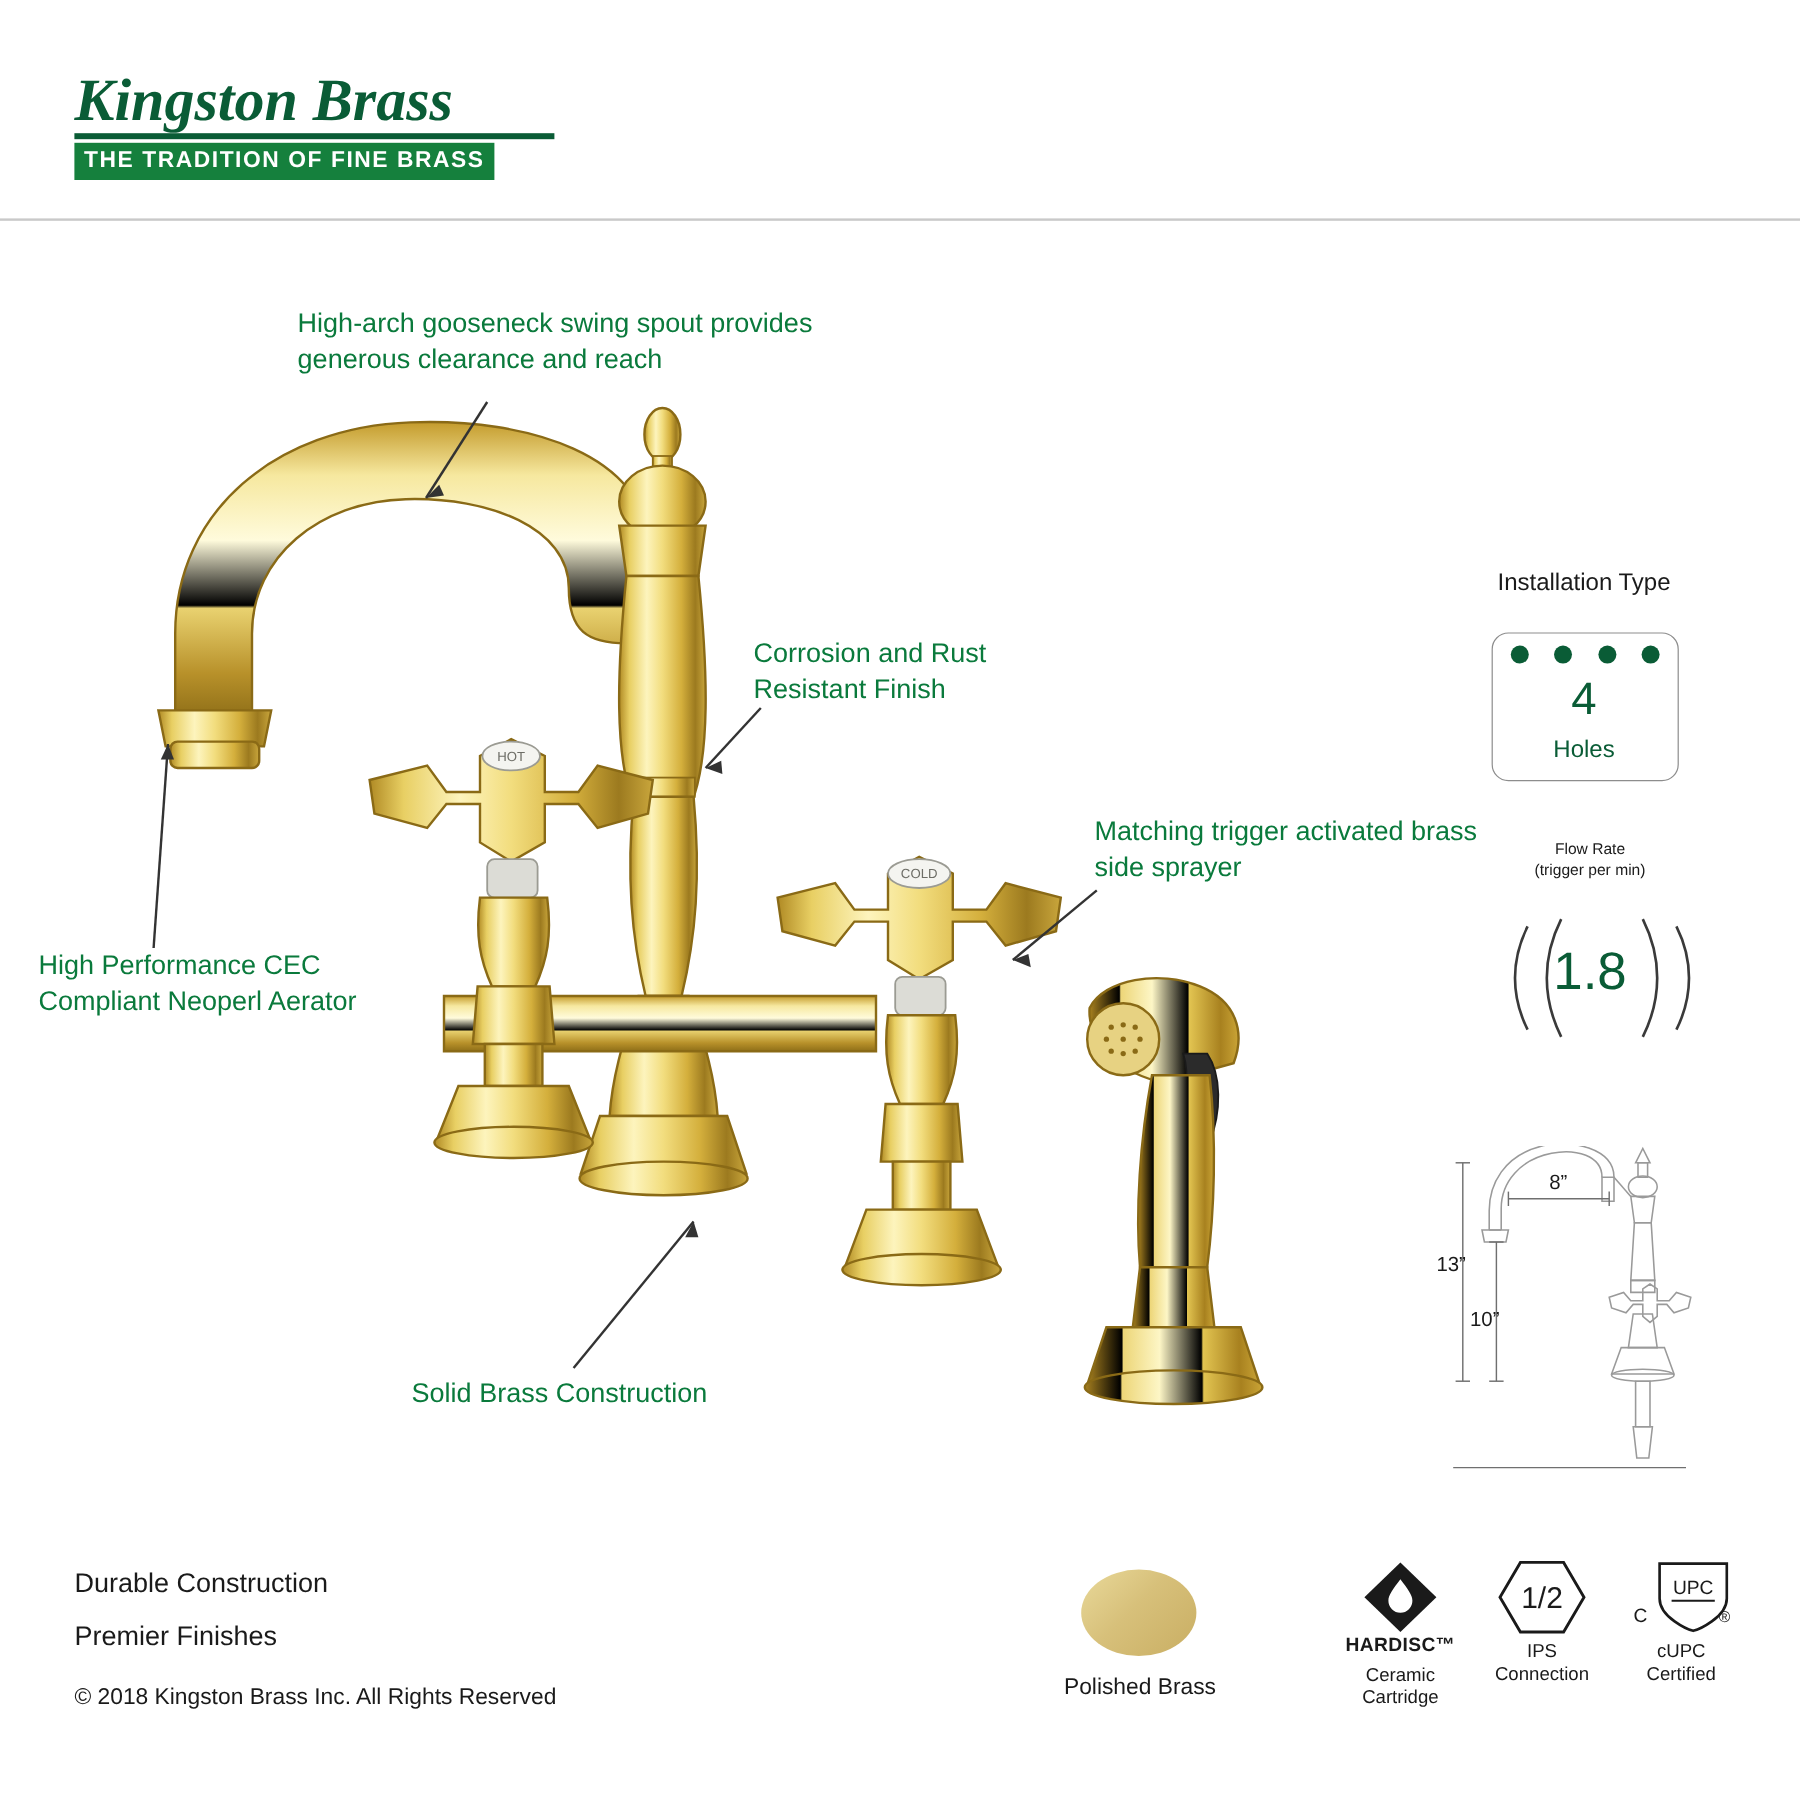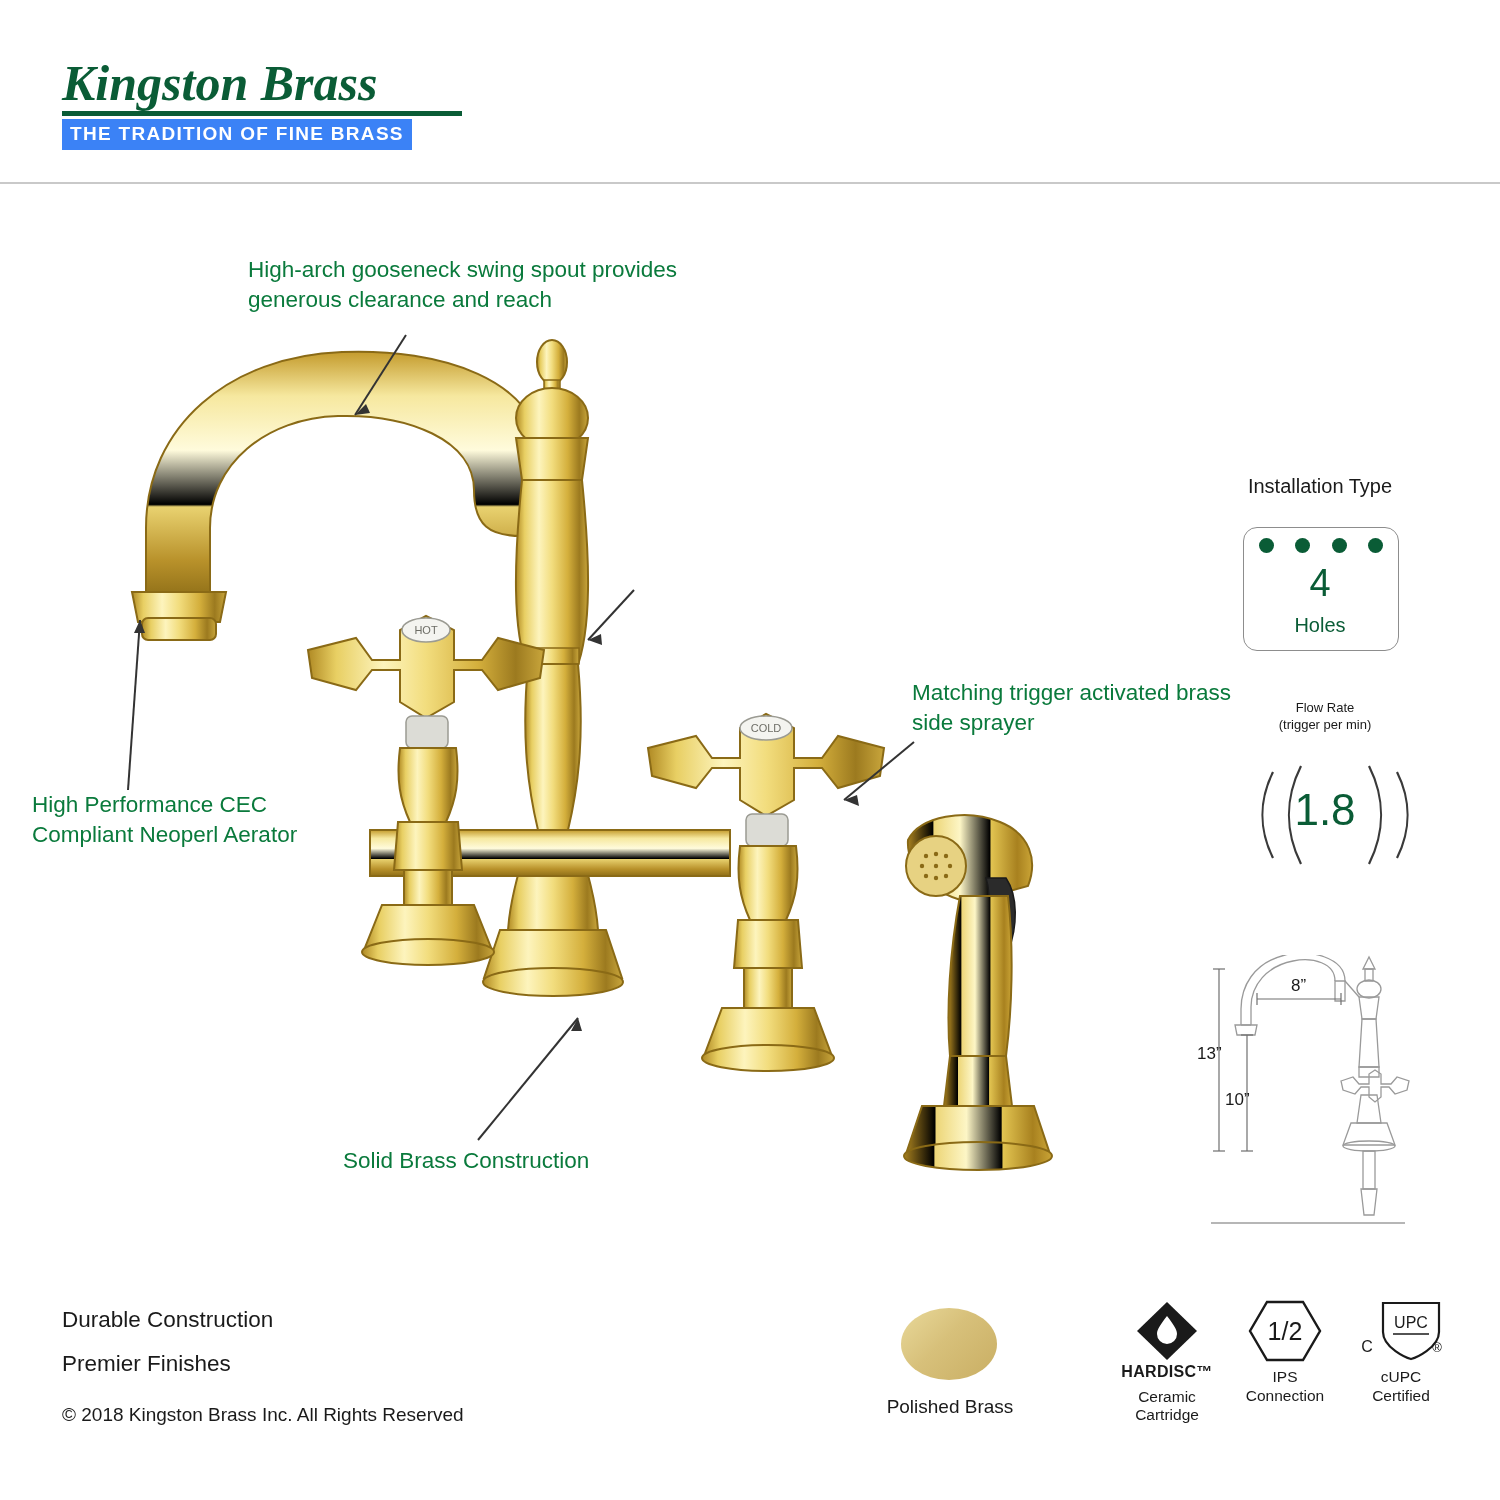--- a/index.html
+++ b/index.html
@@ -37,21 +37,21 @@
     line-height: 1.02;
     white-space: nowrap;
   }
   .logo-rule {
     height: 5px;
     background: #0a5c36;
     width: 400px;
     margin-top: 2px;
   }
   .logo-sub {
-    background: #3b82f6;
+    background: #15803d;
     color: #ffffff;
     font-size: 19px;
     letter-spacing: 1.3px;
     font-weight: bold;
     padding: 4px 8px 5px 8px;
     display: inline-block;
     margin-top: 3px;
     font-family: "Liberation Sans", sans-serif;
   }
   .header-rule {
@@ -382,20 +382,21 @@
     <polygon points="140,620 134,633 145,633" fill="#333"></polygon>
 
     <line x1="914" y1="742" x2="844" y2="800" stroke="#333" stroke-width="2"></line>
     <polygon points="844,800 857,795 859,806" fill="#333"></polygon>
 
     <line x1="478" y1="1140" x2="578" y2="1018" stroke="#333" stroke-width="2"></line>
     <polygon points="578,1018 571,1031 582,1031" fill="#333"></polygon>
   </svg>
 
   <div class="callout" id="callout-gooseneck">High-arch gooseneck swing spout provides generous clearance and reach</div>
+  <div class="callout" id="callout-corrosion">Corrosion and Rust Resistant Finish</div>
   <div class="callout" id="callout-aerator">High Performance CEC Compliant Neoperl Aerator</div>
   <div class="callout" id="callout-sprayer">Matching trigger activated brass side sprayer</div>
   <div class="callout" id="callout-brass">Solid Brass Construction</div>
 
   <div class="install-title">Installation Type</div>
   <div class="install-card"></div>
   <div class="holes-row">
     <span class="hole-dot"></span>
     <span class="hole-dot"></span>
     <span class="hole-dot"></span>

